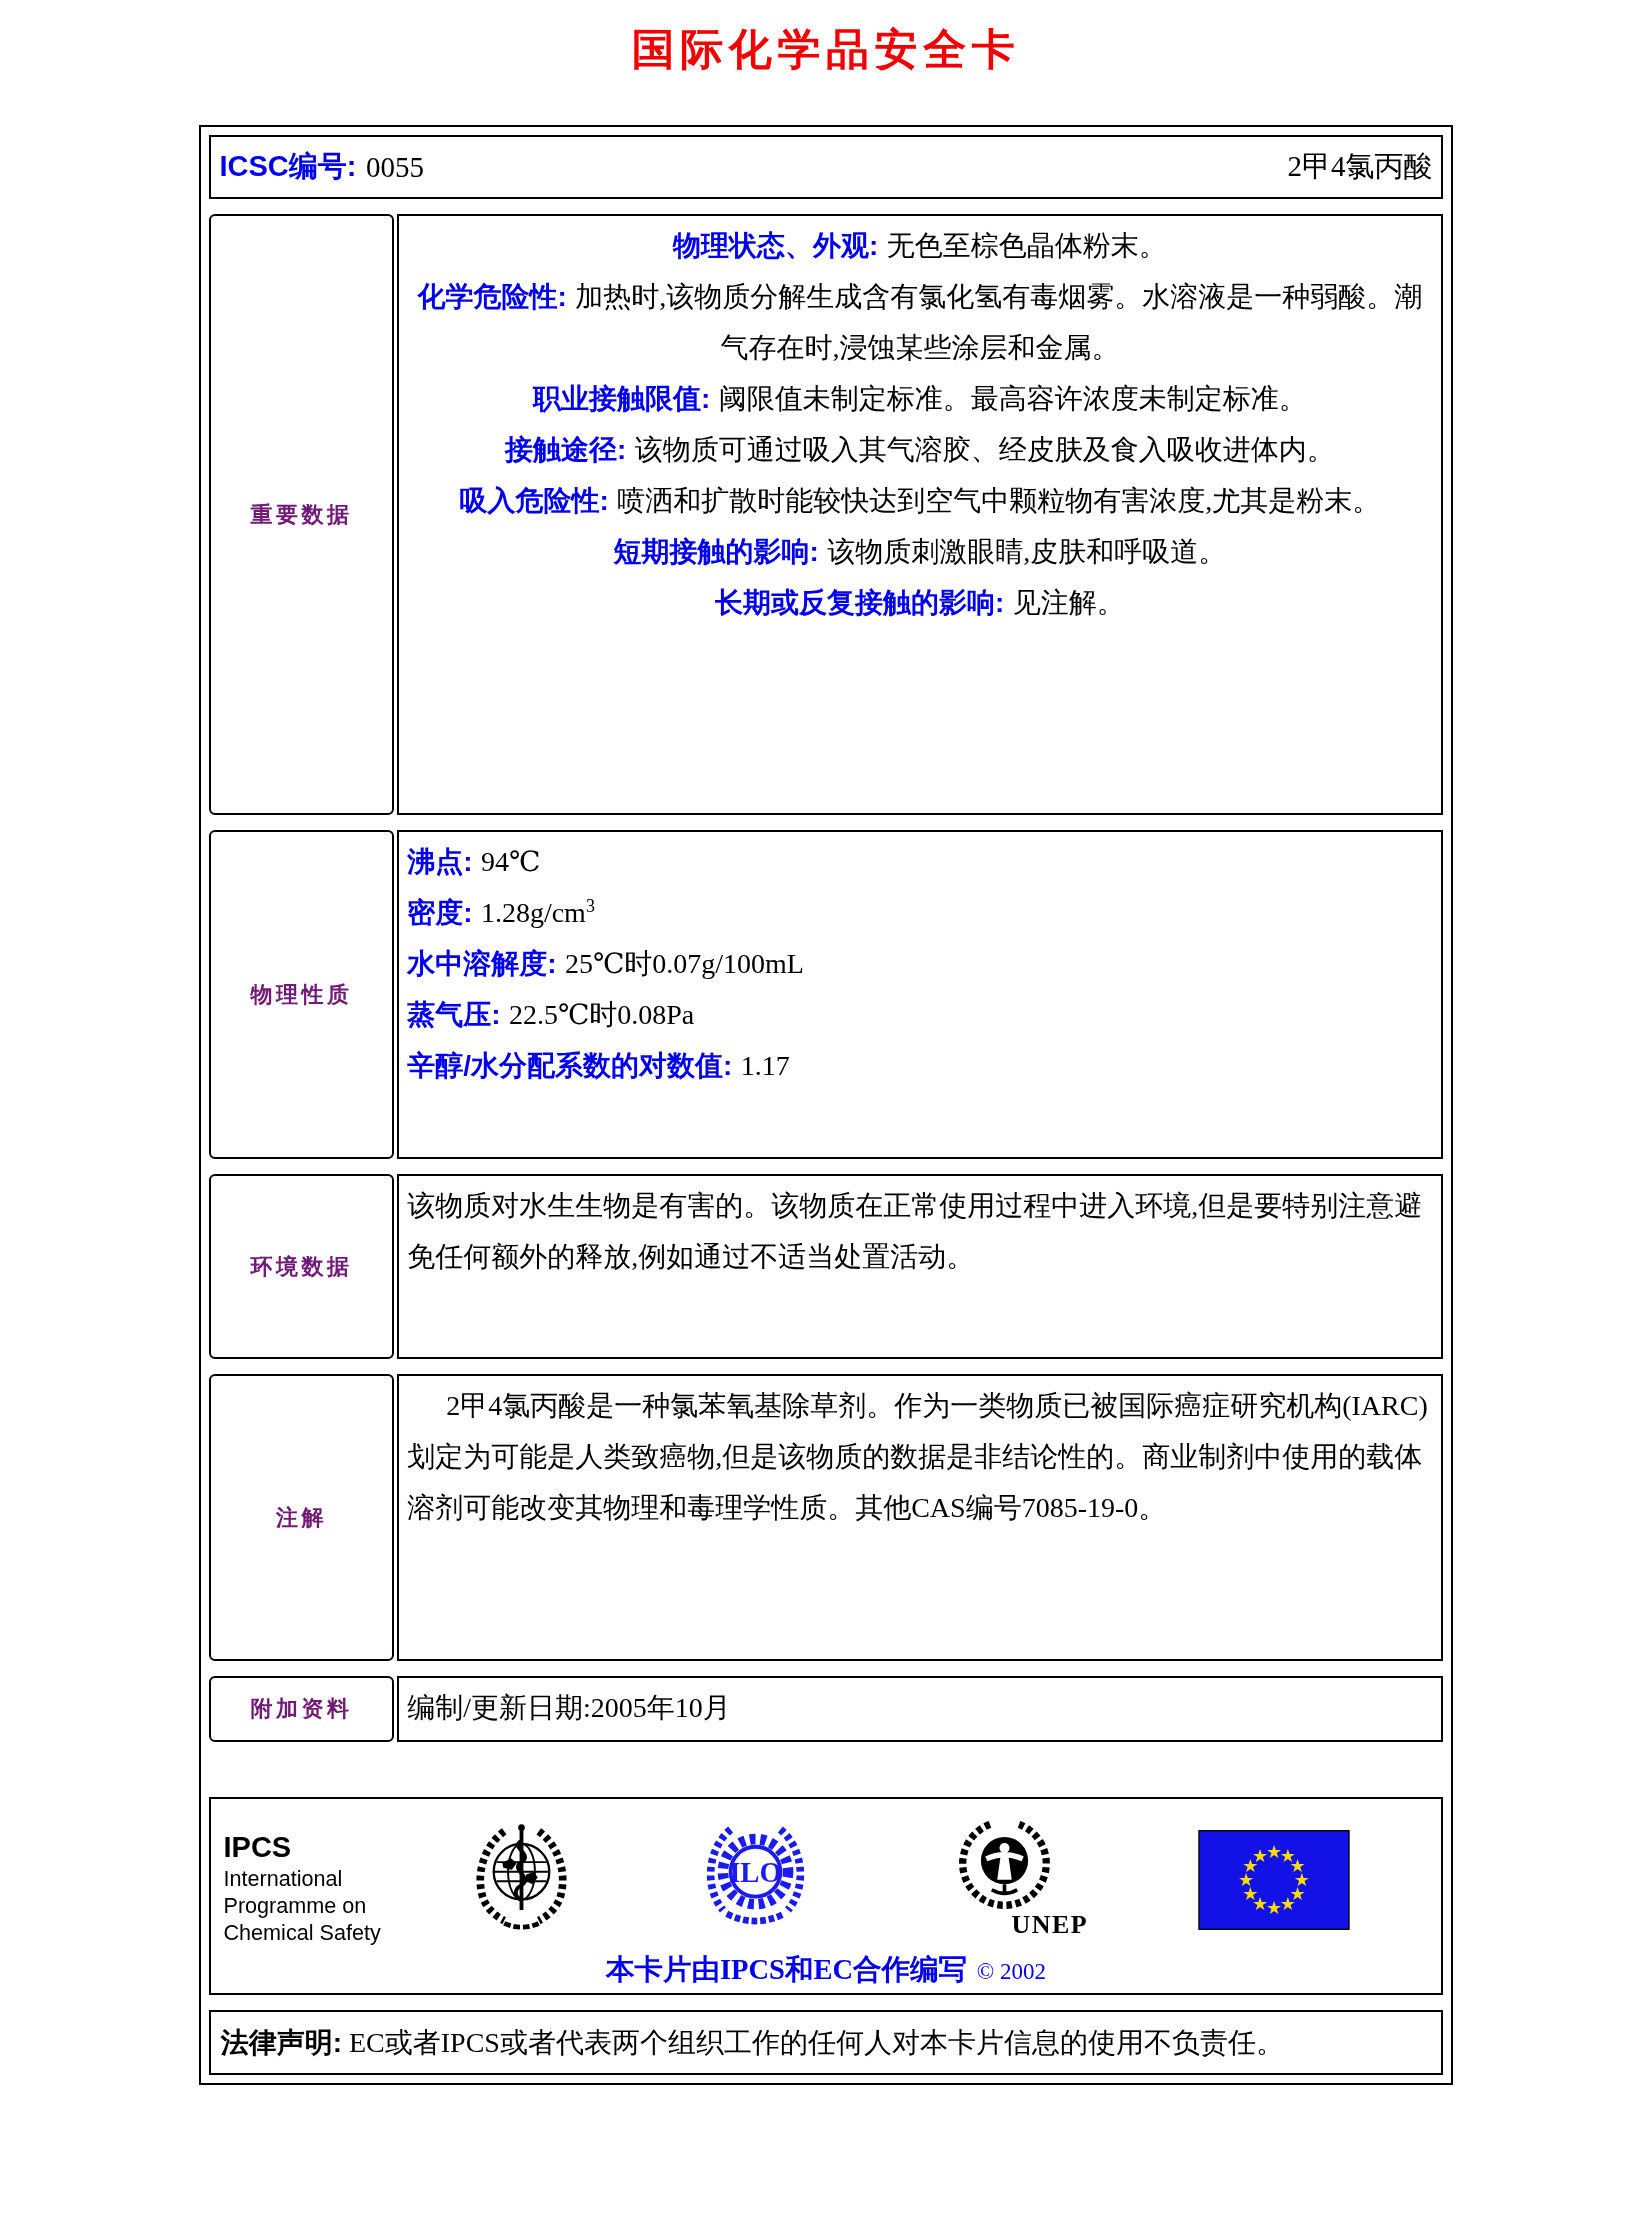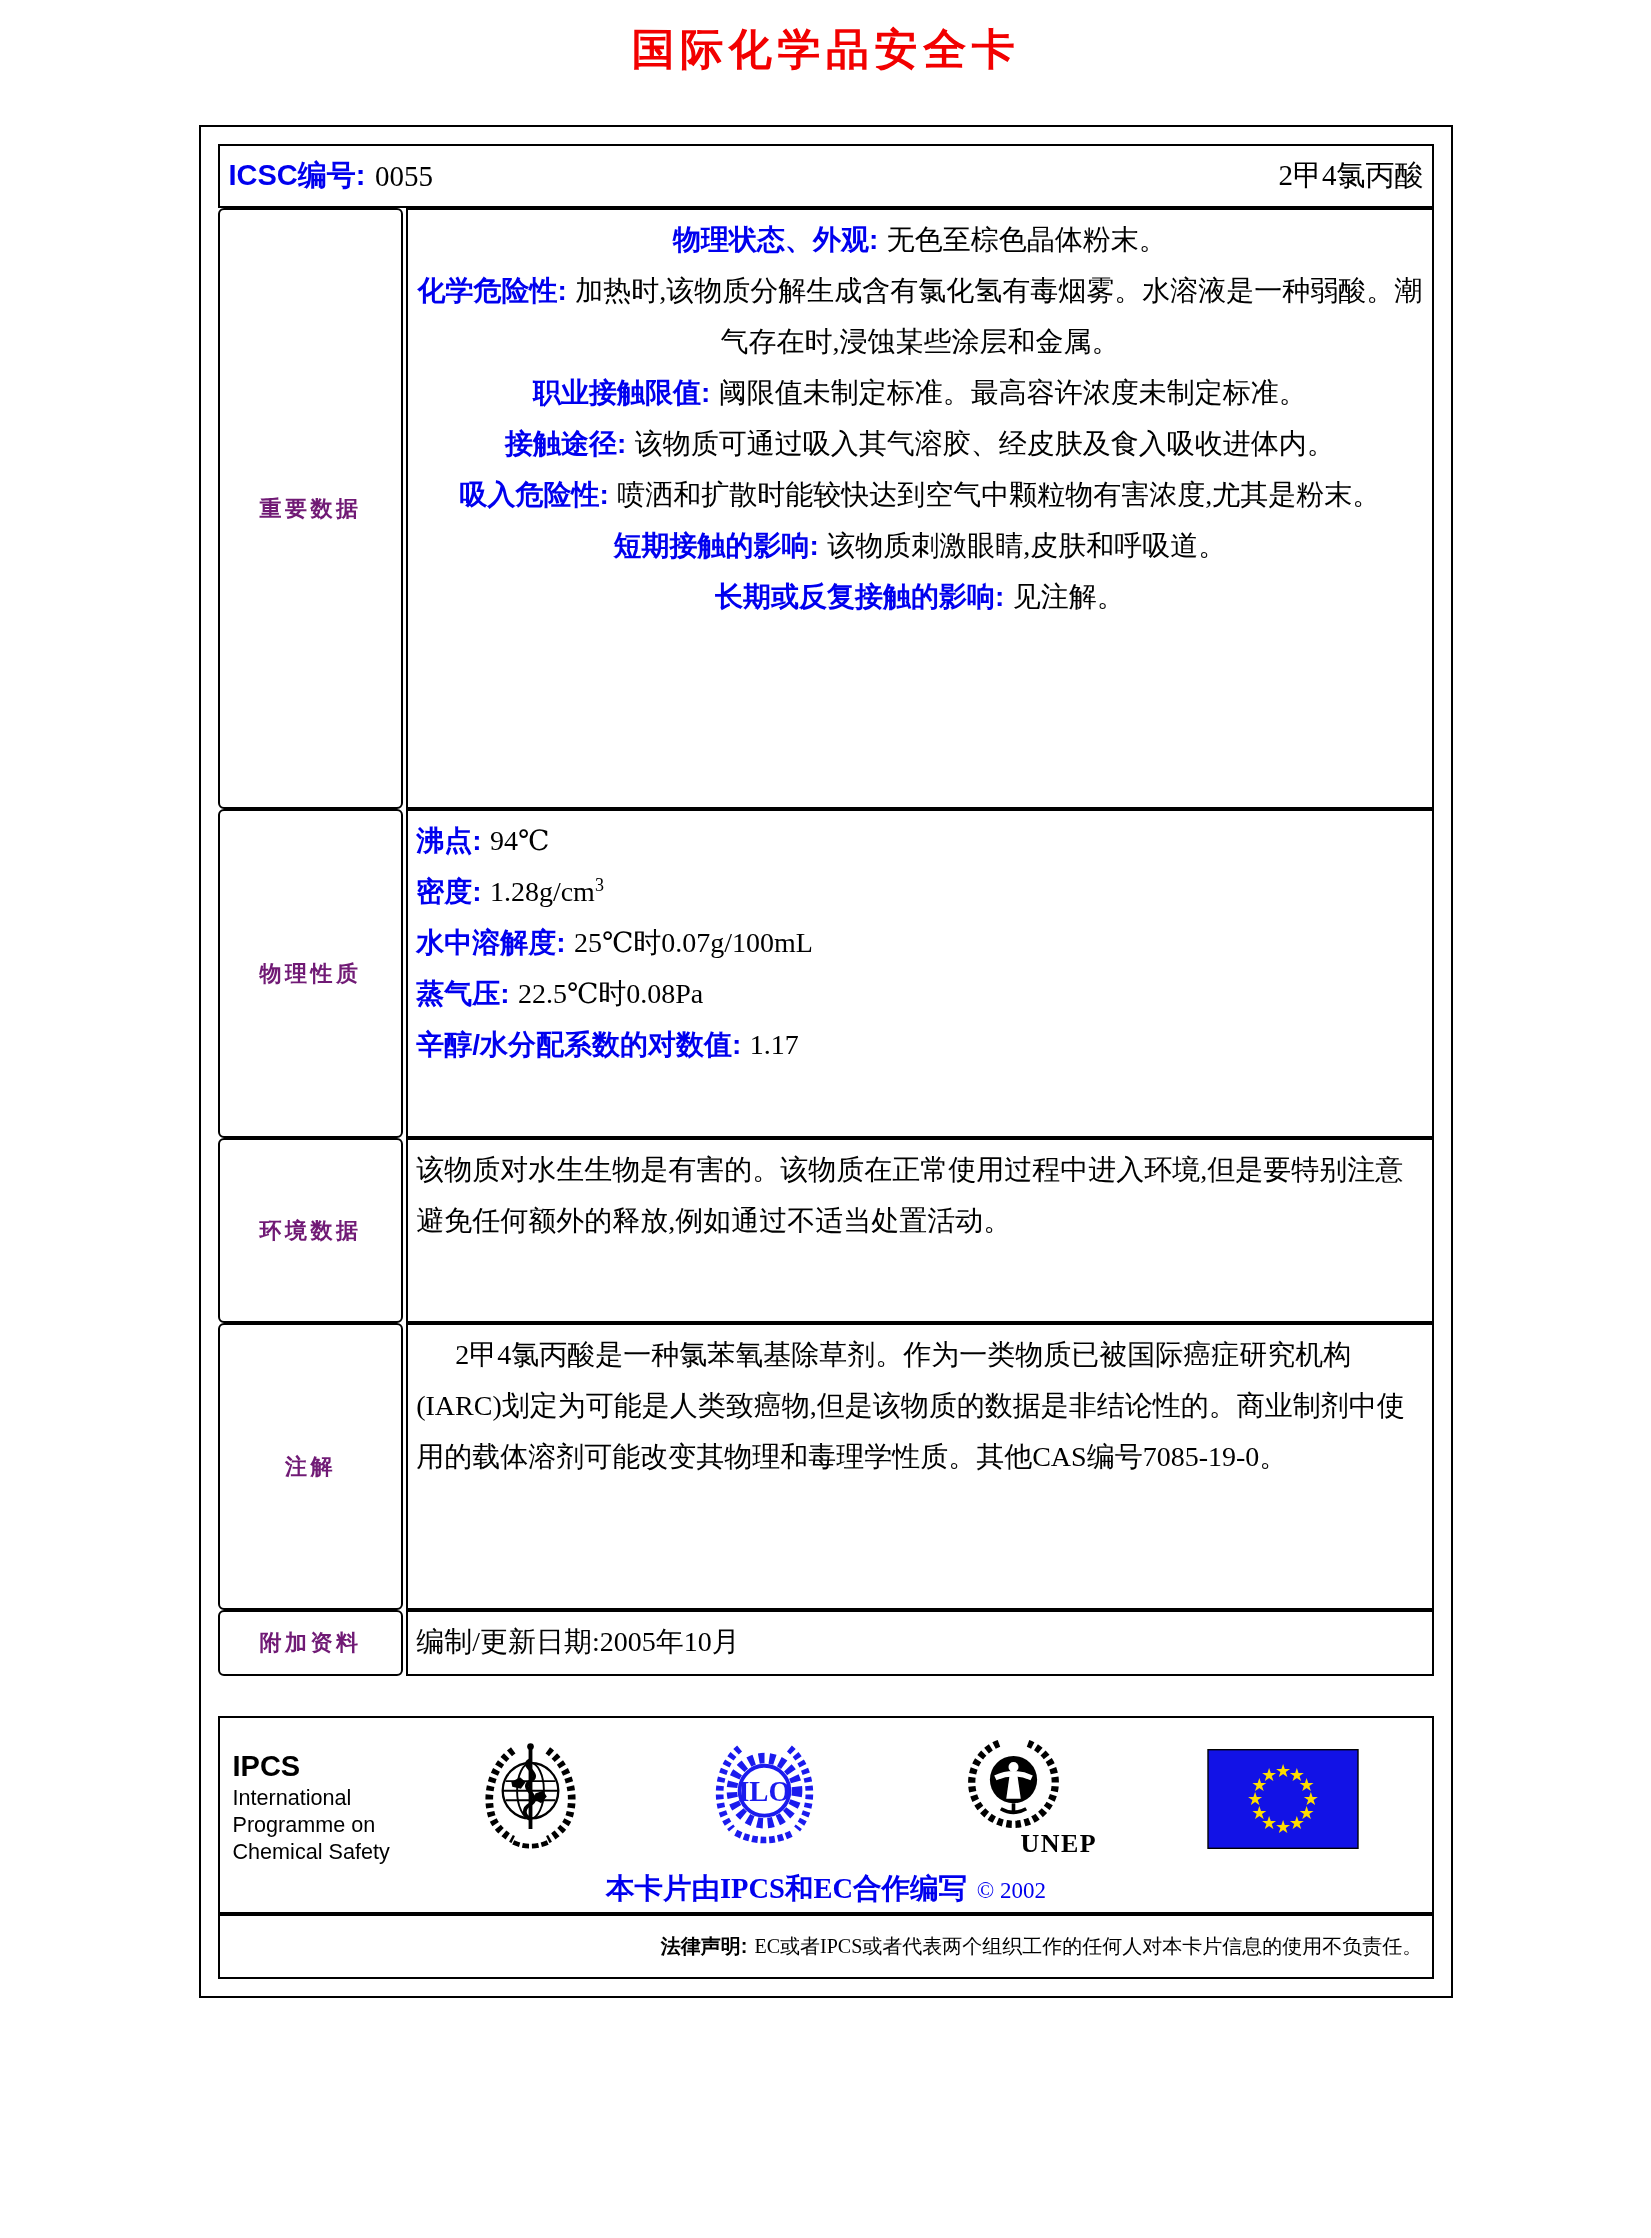--- a/index.html
+++ b/index.html
@@ -9,22 +9,22 @@
     -webkit-font-smoothing:antialiased;
   }
   .page-title{
     margin:24px 0 0;text-align:center;font-size:43px;font-weight:bold;
     color:#f20000;letter-spacing:5.6px;line-height:52px;
     font-family:"Liberation Serif","DejaVu Serif",serif;
   }
   
   .card{
     width:1254px;margin:49px auto 0;box-sizing:border-box;
-    border:2.8px solid #000;padding:17px;background:#fff;
-    display:flex;flex-direction:column;gap:0;
+    border:2.8px solid #000;padding:8px;background:#fff;
+    display:flex;flex-direction:column;gap:15px;
   }
   .row{display:flex;gap:2.8px;}
   .cell{border:2.1px solid #000;box-sizing:border-box;background:#fff;}
   .label-cell{
     width:185px;flex:0 0 185px;display:flex;align-items:center;justify-content:center;
     color:#701a75;font-weight:bold;font-size:22px;letter-spacing:3.5px;
     font-family:"Liberation Sans","DejaVu Sans",sans-serif;text-align:center;border-radius:6px;
   }
   .content-cell{flex:1 1 auto;padding:4.2px 8.4px 7px 8.4px;font-size:28px;line-height:51px;}
   
@@ -72,22 +72,21 @@
   .logo-eu{left:987px;top:31px;width:152px;height:100px;}
   .copyright-line{
     position:absolute;left:0;right:0;bottom:4.2px;text-align:center;
     color:#0000ee;font-size:28.5px;font-weight:bold;
     font-family:"Liberation Serif","DejaVu Serif",serif;
   }
   .copyright-year{font-weight:normal;font-size:23px;margin-left:9.7px;}
   
   .legal-cell{
     flex:1 1 auto;min-height:65px;display:flex;align-items:center;padding:0 9.7px;
-    font-size:20px;
-    justify-content:flex-end;
+    font-size:28px;
   }
   .legal-lbl{
     font-weight:bold;margin-right:7px;
     font-family:"Liberation Sans","DejaVu Sans",sans-serif;
   }
 </style>
 </head>
 <body>
 
 <div class="page-title">国际化学品安全卡</div>

